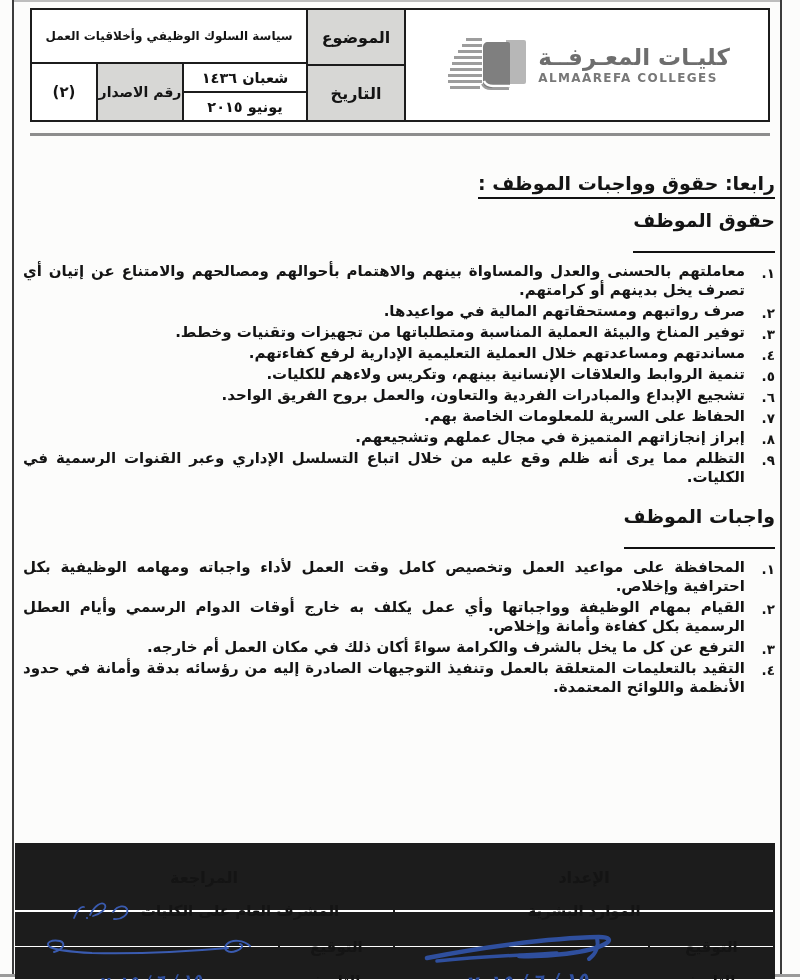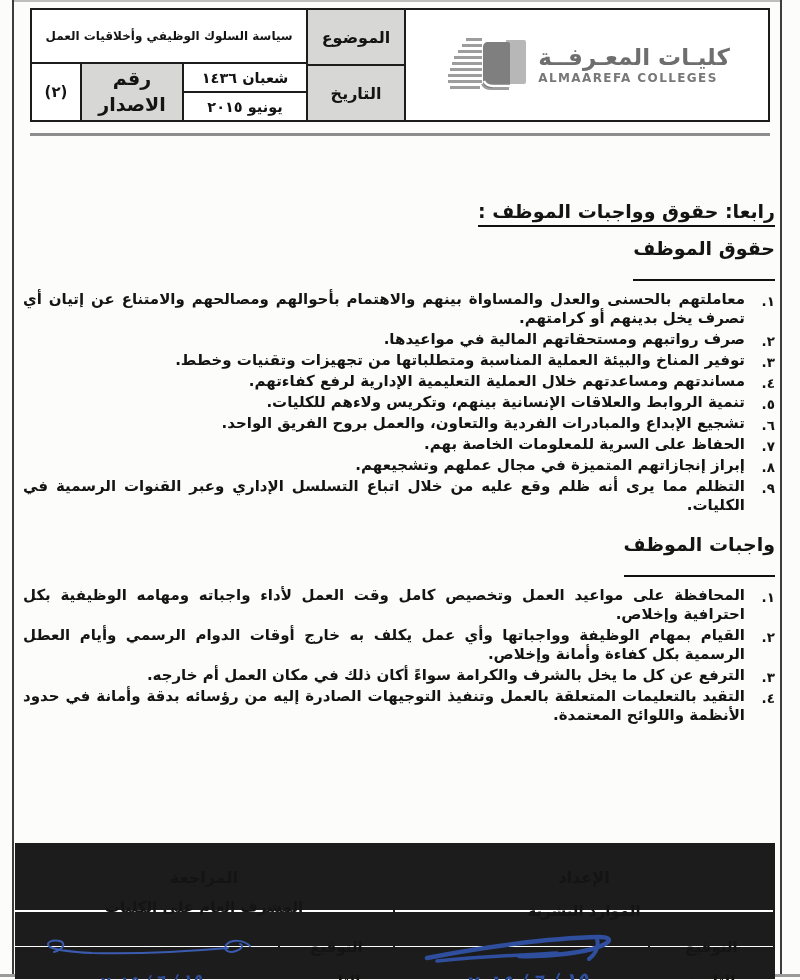--- a/index.html
+++ b/index.html
@@ -20,34 +20,34 @@
     font-weight:700; text-align:center; }
   .hdr .shade { background:#d7d7d5; }
   .col-logo { width:362px; background:#fff; display:flex; align-items:center; justify-content:center; }
   .col-labels { width:96px; display:flex; flex-direction:column; gap:2px; }
   .col-labels .cell { flex:1; font-size:16px; }
   .col-main { flex:1; display:flex; flex-direction:column; gap:2px; }
   .subject-cell { height:52px; font-size:12px; }
   .hdr-bottom { flex:1; display:flex; direction:rtl; gap:2px; }
   .dates-col { width:122px; display:flex; flex-direction:column; gap:2px; }
   .dates-col .cell { flex:1; font-size:14.5px; }
-  .issue-label-cell { width:100px; font-size:19px; line-height:1.35; }
+  .issue-label-cell { width:84px; font-size:14px; line-height:1.35; }
   .issue-value-cell { flex:1; font-size:15px; }
 
   
   .logo-wrap { display:flex; align-items:center; gap:8px; direction:ltr; }
   .logo-text { text-align:left; }
   .logo-ar { font-size:23px; font-weight:700; color:#6e6e6e; direction:rtl; line-height:1.05; }
   .logo-en { font-size:12px; font-weight:700; color:#787878; letter-spacing:1.4px; margin-top:2px; }
 
   
   .divider { position:absolute; top:133px; right:30px; width:740px; height:3px; background:#8d8d8d; }
 
   
-  .content { position:absolute; top:200px; right:25px; width:752px; direction:rtl; }
+  .content { position:absolute; top:172px; right:25px; width:752px; direction:rtl; }
   .sec-title { display:inline-block; font-size:19px; font-weight:700;
     border-bottom:2.2px solid #111; padding-bottom:3px; margin-bottom:10px; }
   .sub-head { display:block; }
   .sub-head span { display:inline-block; font-size:19px; font-weight:700;
     border-bottom:2.2px solid #111; padding-bottom:20px; margin-bottom:9px; }
   .list { margin-bottom:6px; }
   .li { display:flex; direction:rtl; margin-bottom:2px; }
   .li .num { flex:0 0 30px; font-size:13.5px; font-weight:700; padding-top:3px; text-align:right; }
   .li .txt { flex:1; font-size:15px; font-weight:700; line-height:19px;
     text-align:justify; text-justify:inter-word; }
@@ -58,21 +58,21 @@
     display:grid; direction:rtl;
     grid-template-columns:123px 253px 113px 263px;
     grid-template-rows:31px 34px 33px 28px;
     gap:2px; background:#1c1c1c; border:2.5px solid #1c1c1c; }
   .fcell { background:#fff; display:flex; align-items:center; justify-content:center;
     font-weight:700; font-size:15px; overflow:visible;margin-top:32px; }
   .span2 { grid-column:span 2; }
   .hand { color:#2f4f9e; font-weight:700; transform:skewX(-8deg) rotate(-2deg); }
   .hand-date-r { font-size:19px; letter-spacing:2px; }
   .hand-date-l { font-size:16px; letter-spacing:3px; }
-  .reviewer-cell { gap:8px;flex-direction:column; }
+  .reviewer-cell { gap:8px; }
   svg.scribble { display:block; }
 </style>
 </head>
 <body>
 
 <div class="page">
 
   <div class="edge-top"></div>
   <div class="edge-left"></div>
   <div class="edge-right"></div>

